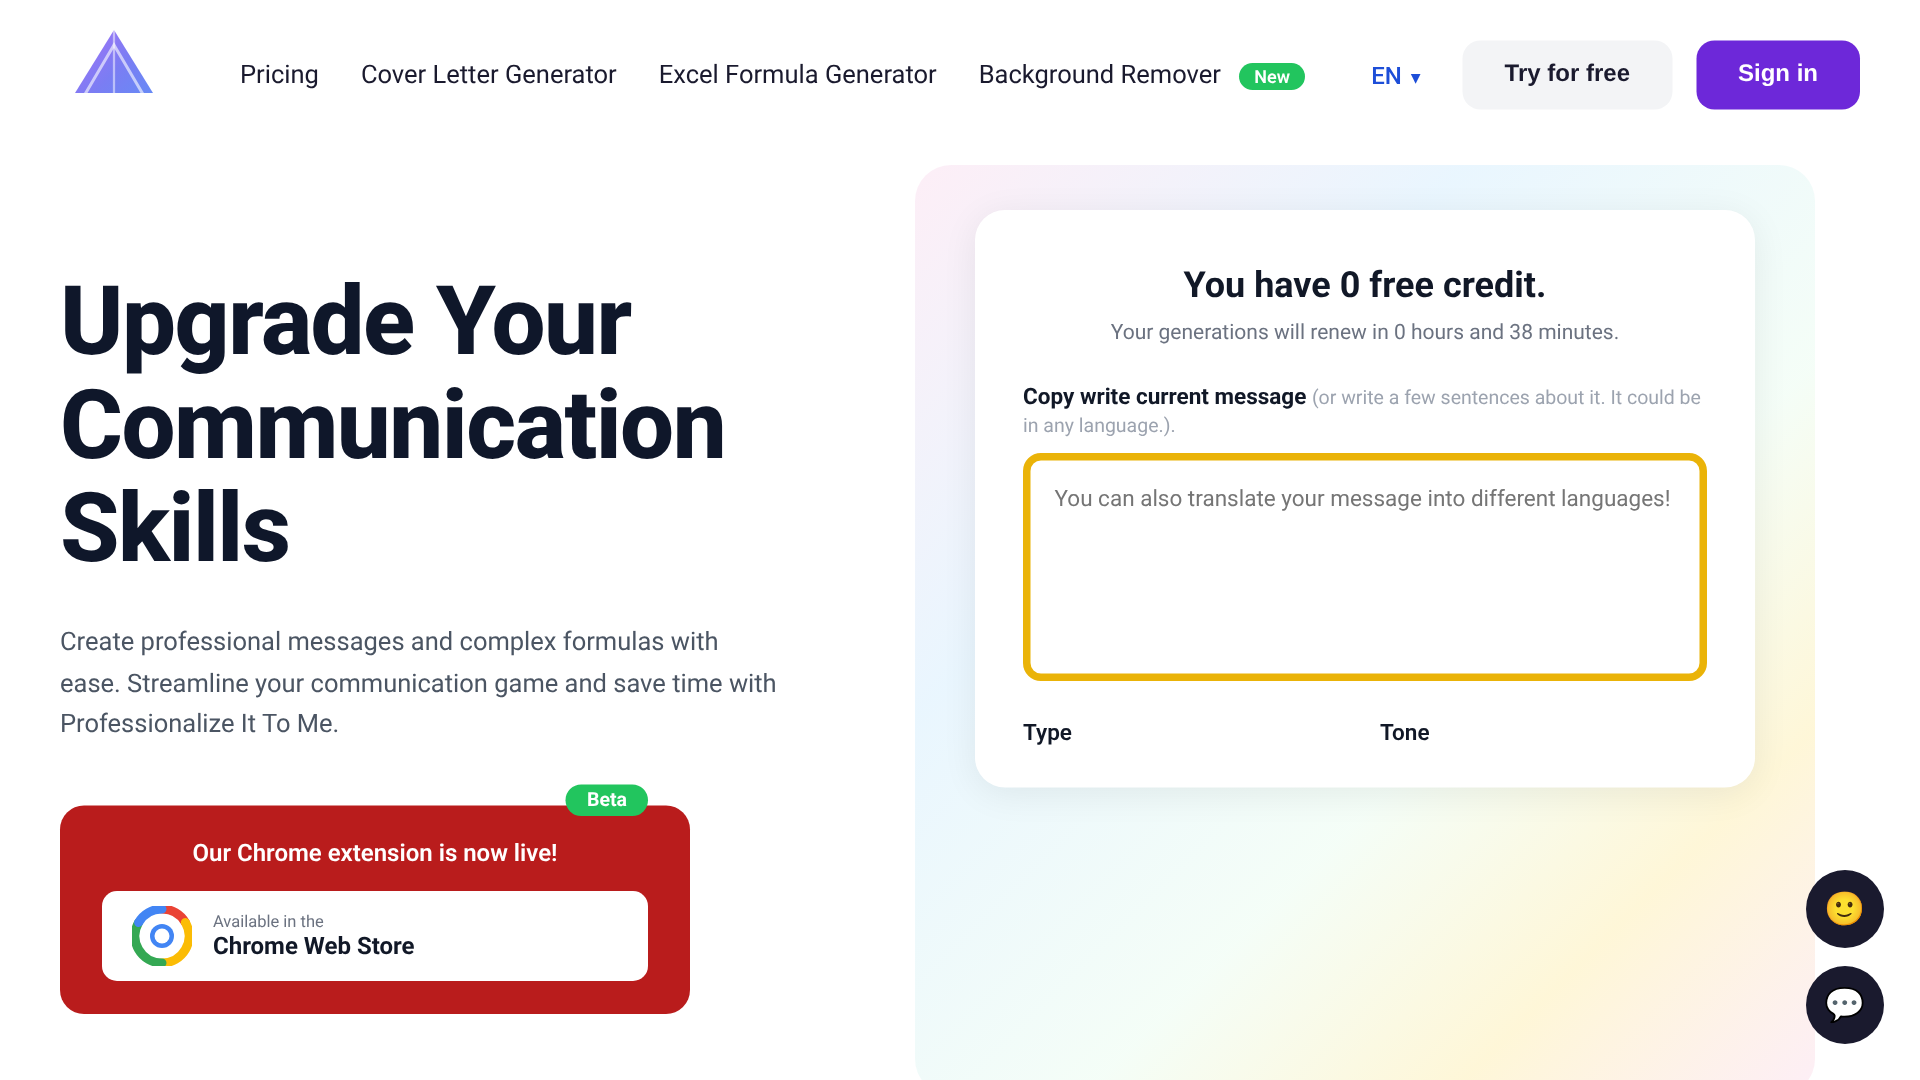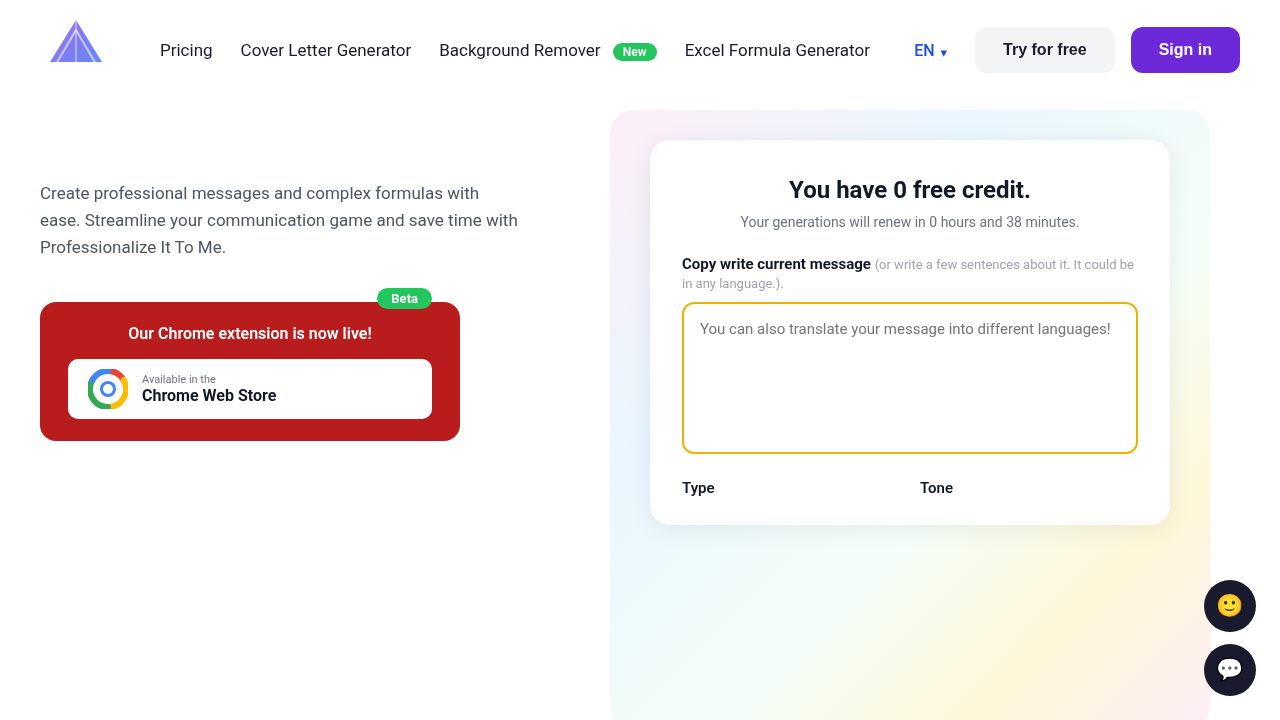--- a/index.html
+++ b/index.html
@@ -220,21 +220,21 @@
       font-weight: 700;
     }
     .copy-sublabel {
       font-size: 13px;
       color: #9ca3af;
       font-weight: 400;
     }
     .message-textarea {
       width: 100%;
       height: 152px;
-      border: 2px solid #eab308;
+      border: 5px solid #eab308;
       border-radius: 12px;
       padding: 16px;
       font-size: 15px;
       color: #9ca3af;
       resize: none;
       outline: none;
       margin-top: 10px;
       margin-bottom: 20px;
       font-family: inherit;
     }
@@ -302,40 +302,45 @@
       </defs>
       <polygon points="36,8 62,50 10,50" fill="url(#lg1)" opacity="0.85"></polygon>
       <polygon points="36,18 56,52 16,52" fill="none" stroke="white" stroke-width="2" opacity="0.6"></polygon>
       <line x1="36" y1="8" x2="36" y2="52" stroke="white" stroke-width="1.5" opacity="0.5"></line>
     </svg>
   </div>
 
   <div class="nav-links">
     <a class="nav-link">Pricing</a>
     <a class="nav-link">Cover Letter Generator</a>
+    <a class="nav-link">Excel Formula Generator</a>
     <a class="nav-link">
       <span>Background Remover</span>
       <span class="badge-new">New</span>
     </a>
-    <a class="nav-link">Excel Formula Generator</a>
   </div>
 
   <div class="nav-right">
     <div class="lang-btn">
       <span>EN</span>
       <span class="chevron-icon">▾</span>
     </div>
     <button class="try-free-btn">Try for free</button>
     <button class="sign-in-btn">Sign in</button>
   </div>
 </nav>
 
 <div class="main">
 
   <div class="left-side">
+    <h1 class="headline">
+      <span>Upgrade Your</span><br>
+      <span>Communication</span><br>
+      <span>Skills</span>
+    </h1>
     <p class="subtext">Create professional messages and complex formulas with ease. Streamline your communication game and save time with Professionalize It To Me.</p>
 
     <div class="chrome-card">
       <span class="beta-badge">Beta</span>
       <p class="chrome-title">Our Chrome extension is now live!</p>
       <div class="chrome-store-badge">
 
         <svg class="chrome-ring" viewBox="0 0 40 40" xmlns="http://www.w3.org/2000/svg">
           <circle cx="20" cy="20" r="18" fill="none" stroke="#e5e7eb" stroke-width="2"></circle>
 

